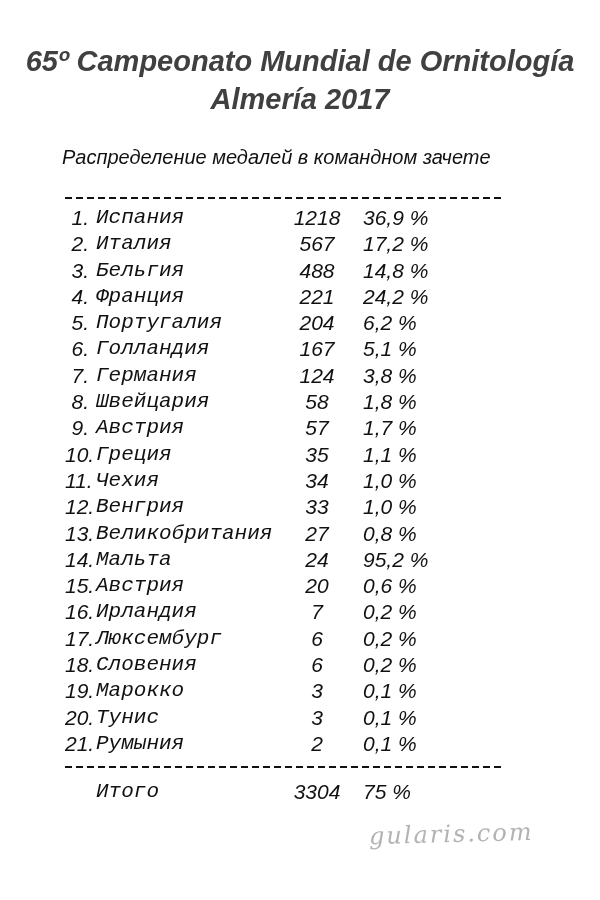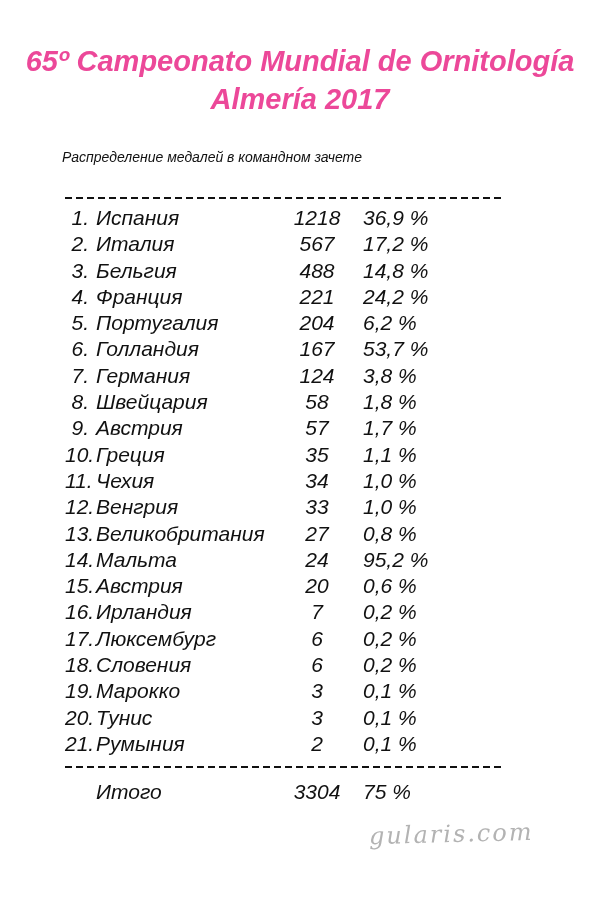--- a/index.html
+++ b/index.html
@@ -11,27 +11,27 @@
     position:relative;
   }
   .page { position:absolute; inset:0; }
 
   .title {
     margin-top:42px;
     text-align:center;
     font-weight:bold;
     font-size:29px;
     line-height:38px;
-    color:#ec4899;
+    color:#404040;
   }
 
   .subtitle {
     margin-top:26px;
     margin-left:62px;
-    font-size:14px;
+    font-size:20px;
     line-height:26px;
     color:#111111;
   }
 
   .table-wrap {
     margin-top:27px;
     margin-left:65px;
     width:438px;
   }
 
@@ -43,21 +43,21 @@
   .rows { margin-top:6px; }
 
   .row {
     display:grid;
     grid-template-columns:24px 182px 92px 134px;
     width:432px;
     font-size:21px;
     line-height:26.3px;
   }
   .row .rank    { text-align:right; }
-  .row .country { padding-left:7px; text-align:left; }
+  .row .country { padding-left:7px; text-align:left;font-family:Liberation Mono, monospace; }
   .row .medals  { text-align:center; }
   .row .percent { }
 
   .dashes.bottom { margin-top:9px; }
 
   .total-row { margin-top:11px; }
 
   .watermark {
     position:absolute;
     top:820px;
@@ -119,21 +119,21 @@
           <span class="rank">5.</span>
           <span class="country">Португалия</span>
           <span class="medals">204</span>
           <span class="percent">6,2 %</span>
         </div>
 
         <div class="row">
           <span class="rank">6.</span>
           <span class="country">Голландия</span>
           <span class="medals">167</span>
-          <span class="percent">53,7 %</span>
+          <span class="percent">5,1 %</span>
         </div>
 
         <div class="row">
           <span class="rank">7.</span>
           <span class="country">Германия</span>
           <span class="medals">124</span>
           <span class="percent">3,8 %</span>
         </div>
 
         <div class="row">

